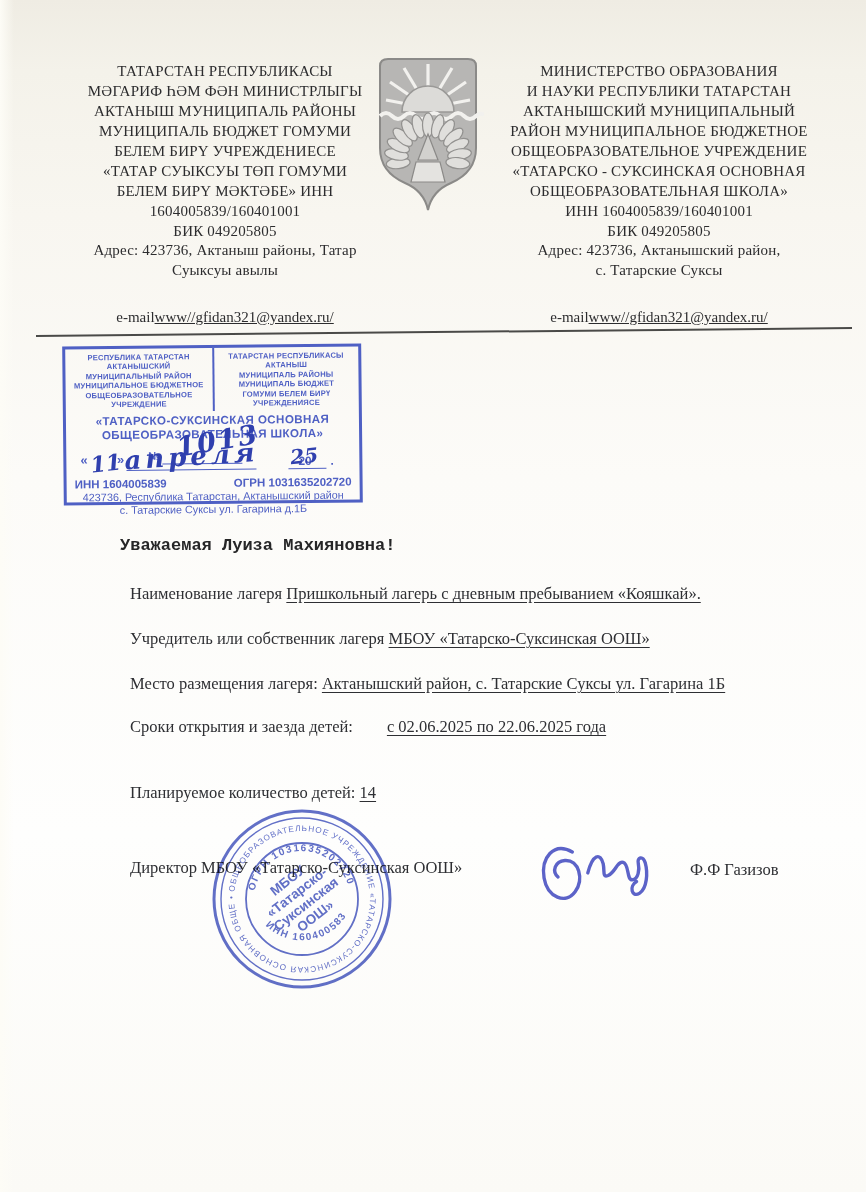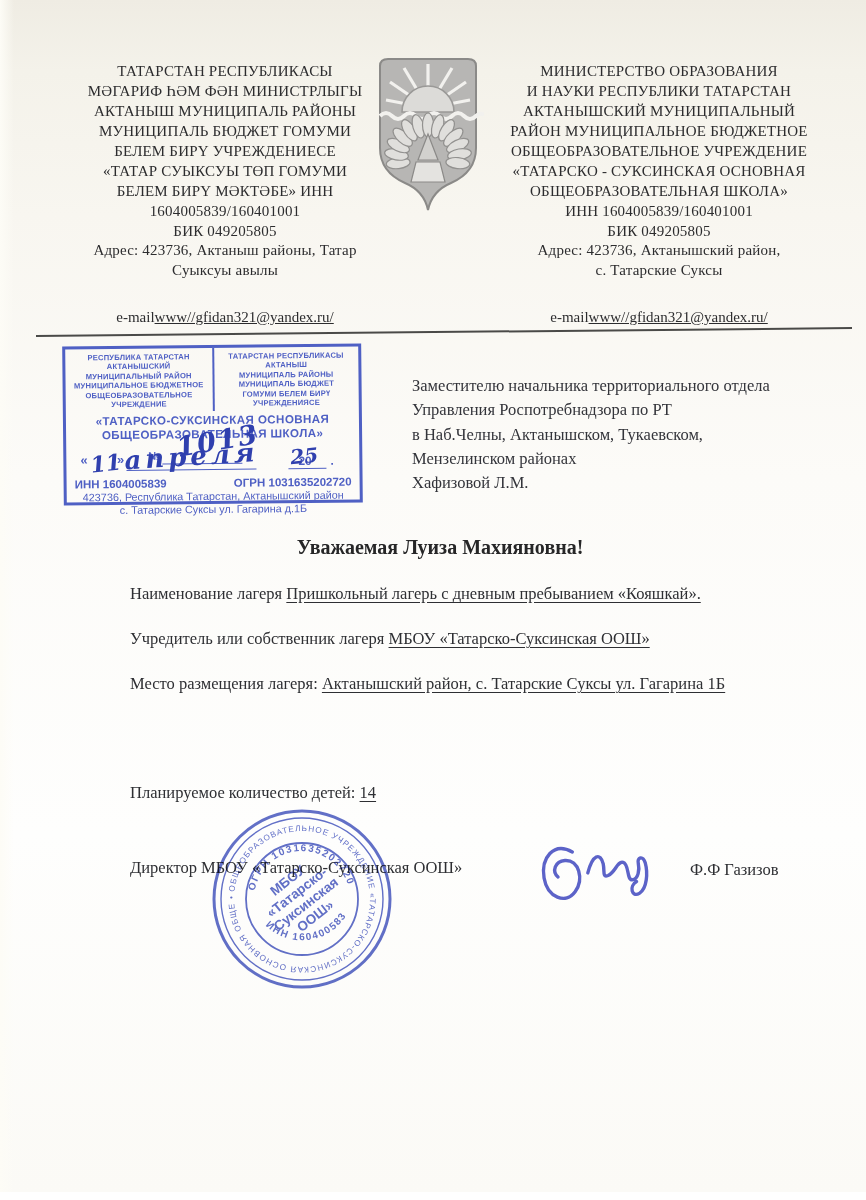--- a/index.html
+++ b/index.html
@@ -82,22 +82,22 @@
   }
 
   
   .addressee{
     position:absolute;left:412px;top:374px;width:404px;
     font-size:16.5px;line-height:1.47;color:#33343a;white-space:pre-line;
   }
 
   
   .salutation{
-    position:absolute;left:120px;top:536px;width:640px;text-align:center;
-    font-size:20px;font-weight:bold;color:#262627;
+    position:absolute;left:120px;top:536px;width:640px;
+    font-size:17px;font-weight:bold;color:#262627;font-family:Liberation Mono, monospace;
   }
   .field{position:absolute;left:130px;width:690px;font-size:16.5px;color:#2e2f33;}
   .field .u{text-decoration:underline;text-underline-offset:3px;margin-top:28px;}
   .f0{top:584px;} .f1{top:629px;} .f2{top:674px;} .f3{top:717px;} .f4{top:783px;}
   .f3 .u{margin-left:34px;}
 
   .director-row{position:absolute;left:130px;top:858px;font-size:16.5px;color:#2e2f33;}
   .signer-name{position:absolute;left:690px;top:860px;font-size:16.5px;color:#2e2f33;}
 
   .signature{position:absolute;left:536px;top:832px;width:130px;height:86px;transform:rotate(-4deg);}
@@ -243,31 +243,27 @@
       </div>
     </div>
     <div class="rs-codes">
       <span>ИНН 1604005839</span>
       <span>ОГРН 1031635202720</span>
     </div>
     <div class="rs-addr">423736, Республика Татарстан, Актанышский район
 с. Татарские Суксы  ул. Гагарина  д.1Б</div>
   </div>
 
-  <div class="addressee">Заместителю начальника территориального отдела
-Управления Роспотребнадзора по РТ
-в Наб.Челны, Актанышском, Тукаевском,
-Мензелинском районах
-Хафизовой Л.М.</div>
 
   <div class="salutation">Уважаемая Луиза Махияновна!</div>
 
   <div class="field f0"><span>Наименование лагеря </span><span class="u">Пришкольный лагерь с дневным пребыванием «Кояшкай».</span></div>
   <div class="field f1"><span>Учредитель или собственник лагеря </span><span class="u">МБОУ «Татарско-Суксинская  ООШ»</span></div>
   <div class="field f2"><span>Место размещения лагеря: </span><span class="u">Актанышский район, с. Татарские Суксы  ул. Гагарина 1Б</span></div>
+  <div class="field f3"><span>Сроки открытия и заезда детей:</span><span class="u">с 02.06.2025 по 22.06.2025 года</span></div>
   <div class="field f4"><span>Планируемое количество детей: </span><span class="u">14</span></div>
 
   <div class="director-row">Директор МБОУ «Татарско-Суксинская ООШ»</div>
 
   <div class="signature">
     <svg width="130" height="86" viewBox="0 0 130 86">
       <g fill="none" stroke="#5c63c8" stroke-width="3.4" stroke-linecap="round">
         <path d="M38 18 C20 6 6 22 8 42 C10 62 28 70 38 58 C48 46 44 26 30 26 C20 26 16 36 22 42"></path>
         <path d="M52 40 C58 22 66 20 68 32 C69 40 66 46 72 44 C80 41 82 30 88 32 C94 34 90 50 96 50 C102 50 104 40 103 34 C102 28 108 26 110 34 C112 44 110 60 102 64 C94 68 92 56 100 52"></path>
       </g>

